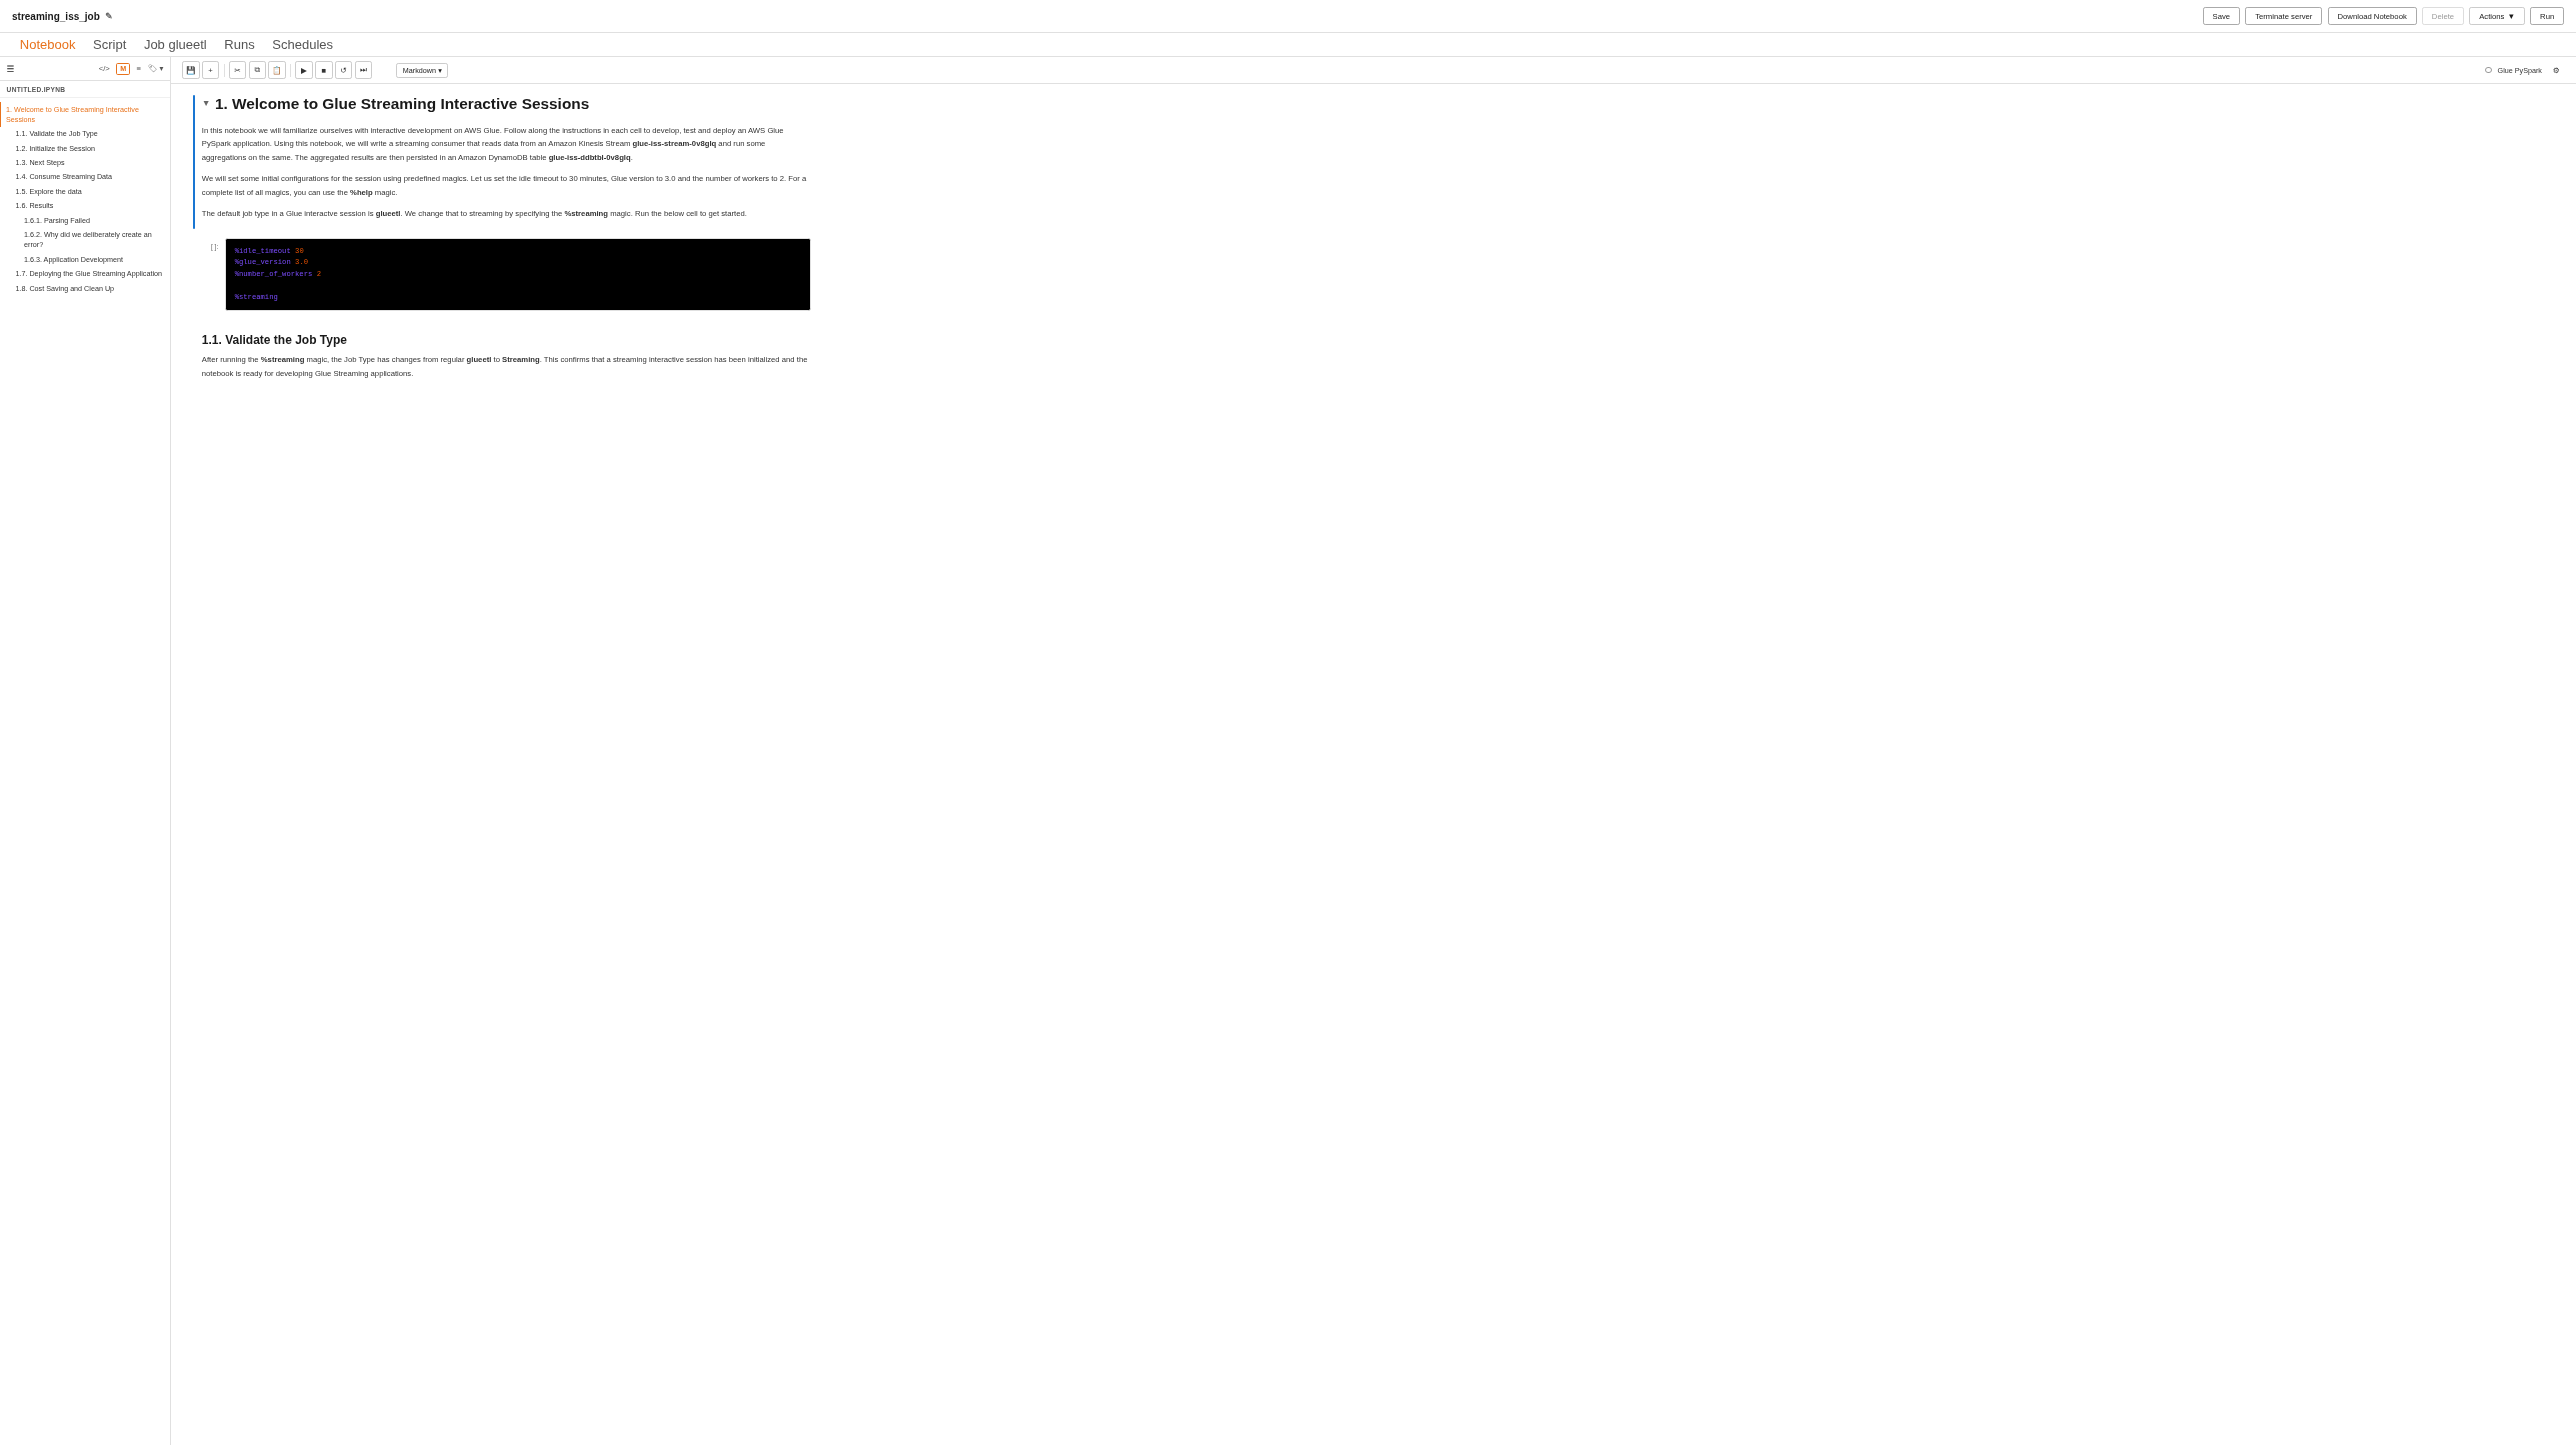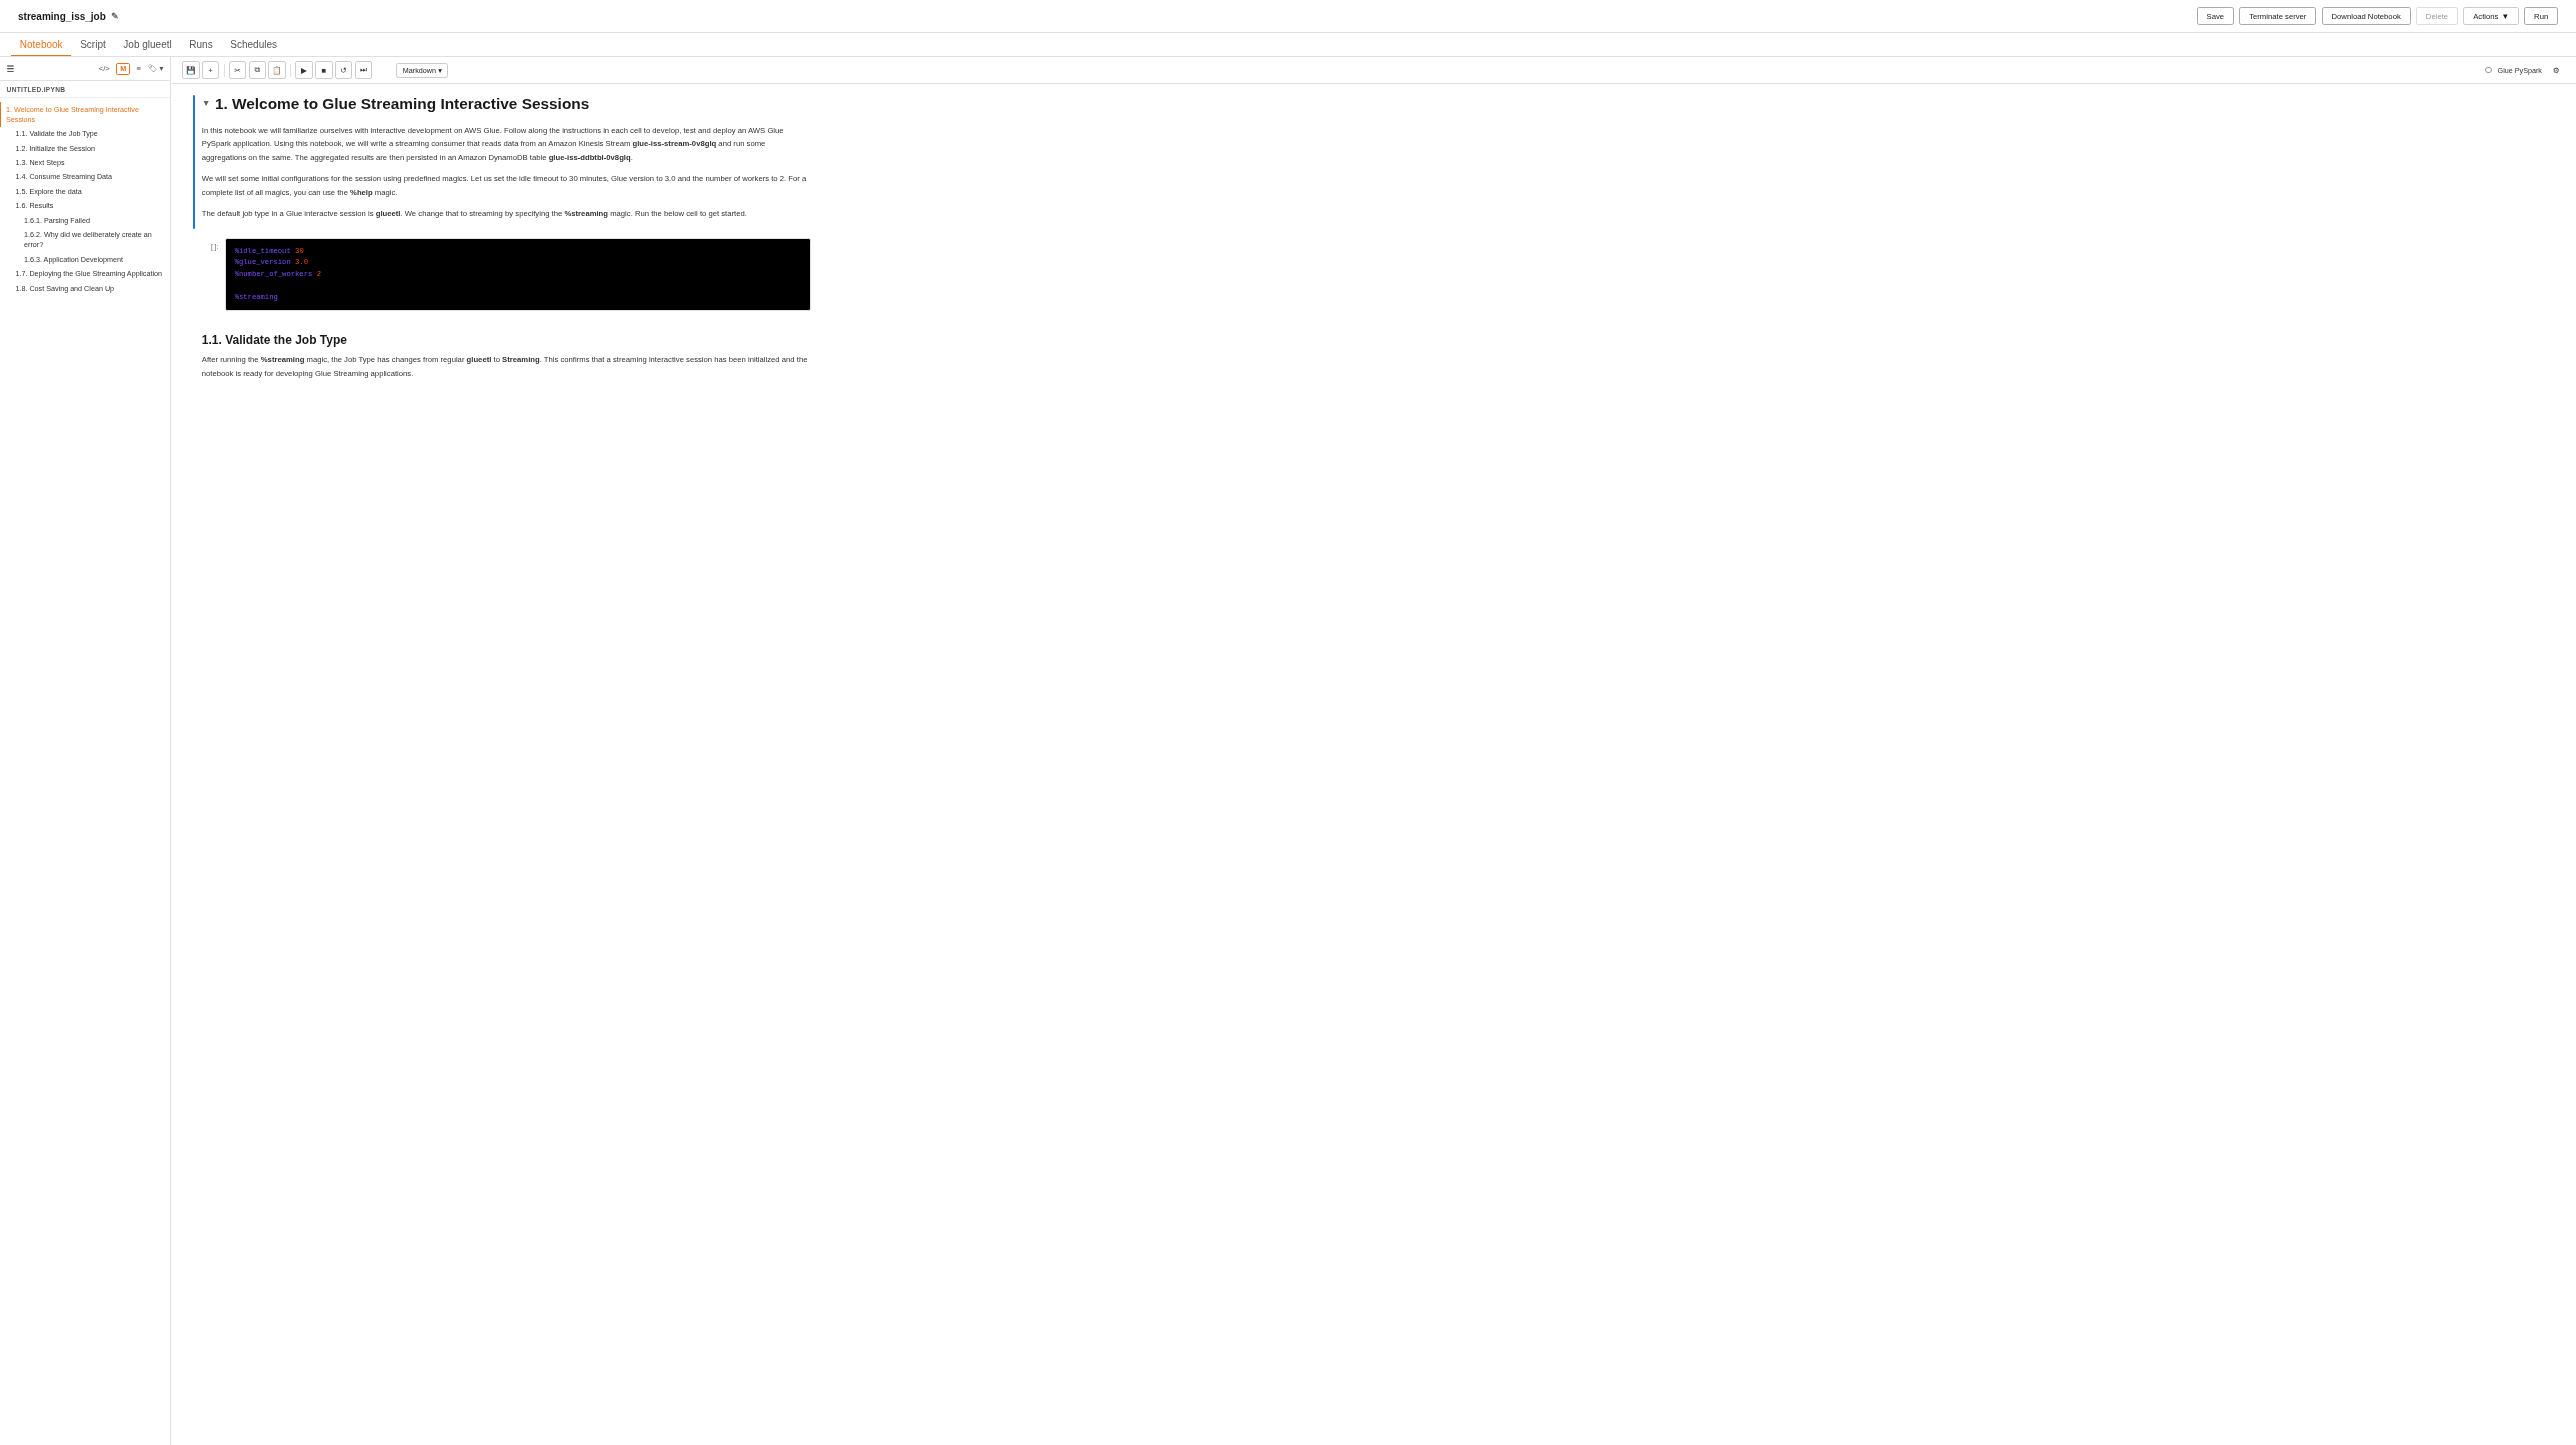--- a/index.html
+++ b/index.html
@@ -2,21 +2,21 @@
 <html style="font-size:8.8px"><head>
   <meta charset="utf-8">
   <style>
     * { box-sizing: border-box; margin: 0; padding: 0; }
     body { font-family: -apple-system, BlinkMacSystemFont, 'Segoe UI', Arial, sans-serif; font-size: 7.7px; background: #fff; color: #1a1a1a; }
 
     
     .header {
       display: flex;
       align-items: center;
-      padding: 0 18px;
+      padding: 0 12px;
       height: 33px;
       border-bottom: 0.6px solid #e0e0e0;
       background: #fff;
     }
     .header-title {
       display: flex;
       align-items: center;
       gap: 5.5px;
       font-size: 10px;
       font-weight: 600;
@@ -67,21 +67,21 @@
       display: flex;
       align-items: center;
       padding: 0 11px;
       border-bottom: 0.6px solid #e0e0e0;
       height: 24px;
       background: #fff;
     }
     .tab {
       padding: 5.5px 8.8px;
       cursor: pointer;
-      font-size: 10px;
+      font-size: 13px;
       color: #555;
       border-bottom: 1.1px solid transparent;
       margin-bottom: -0.6px;
     }
     .tab.active {
       color: #e8721c;
       border-bottom: 1.1px solid #e8721c;
       font-weight: 500;
     }
 

